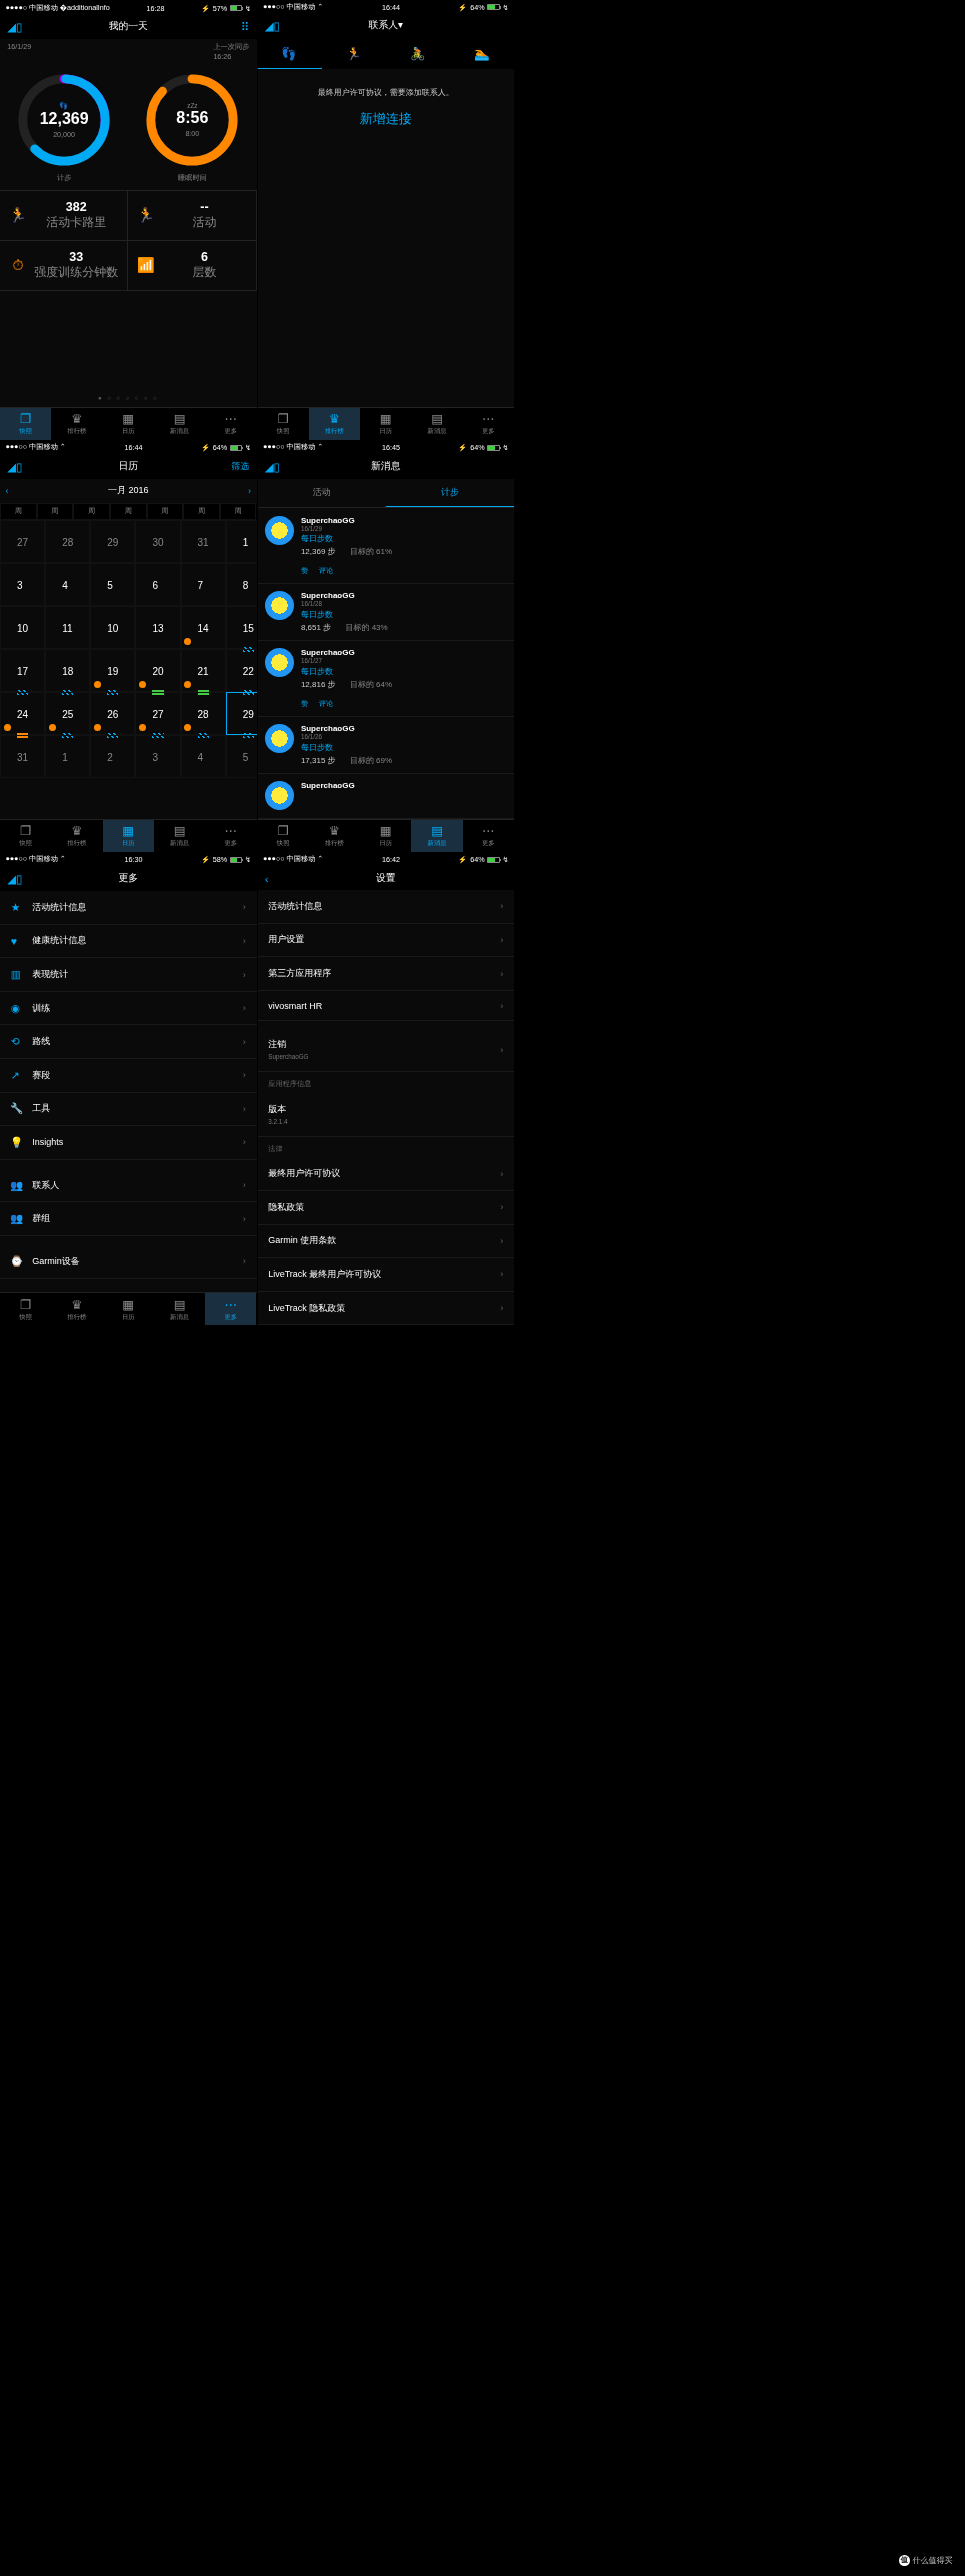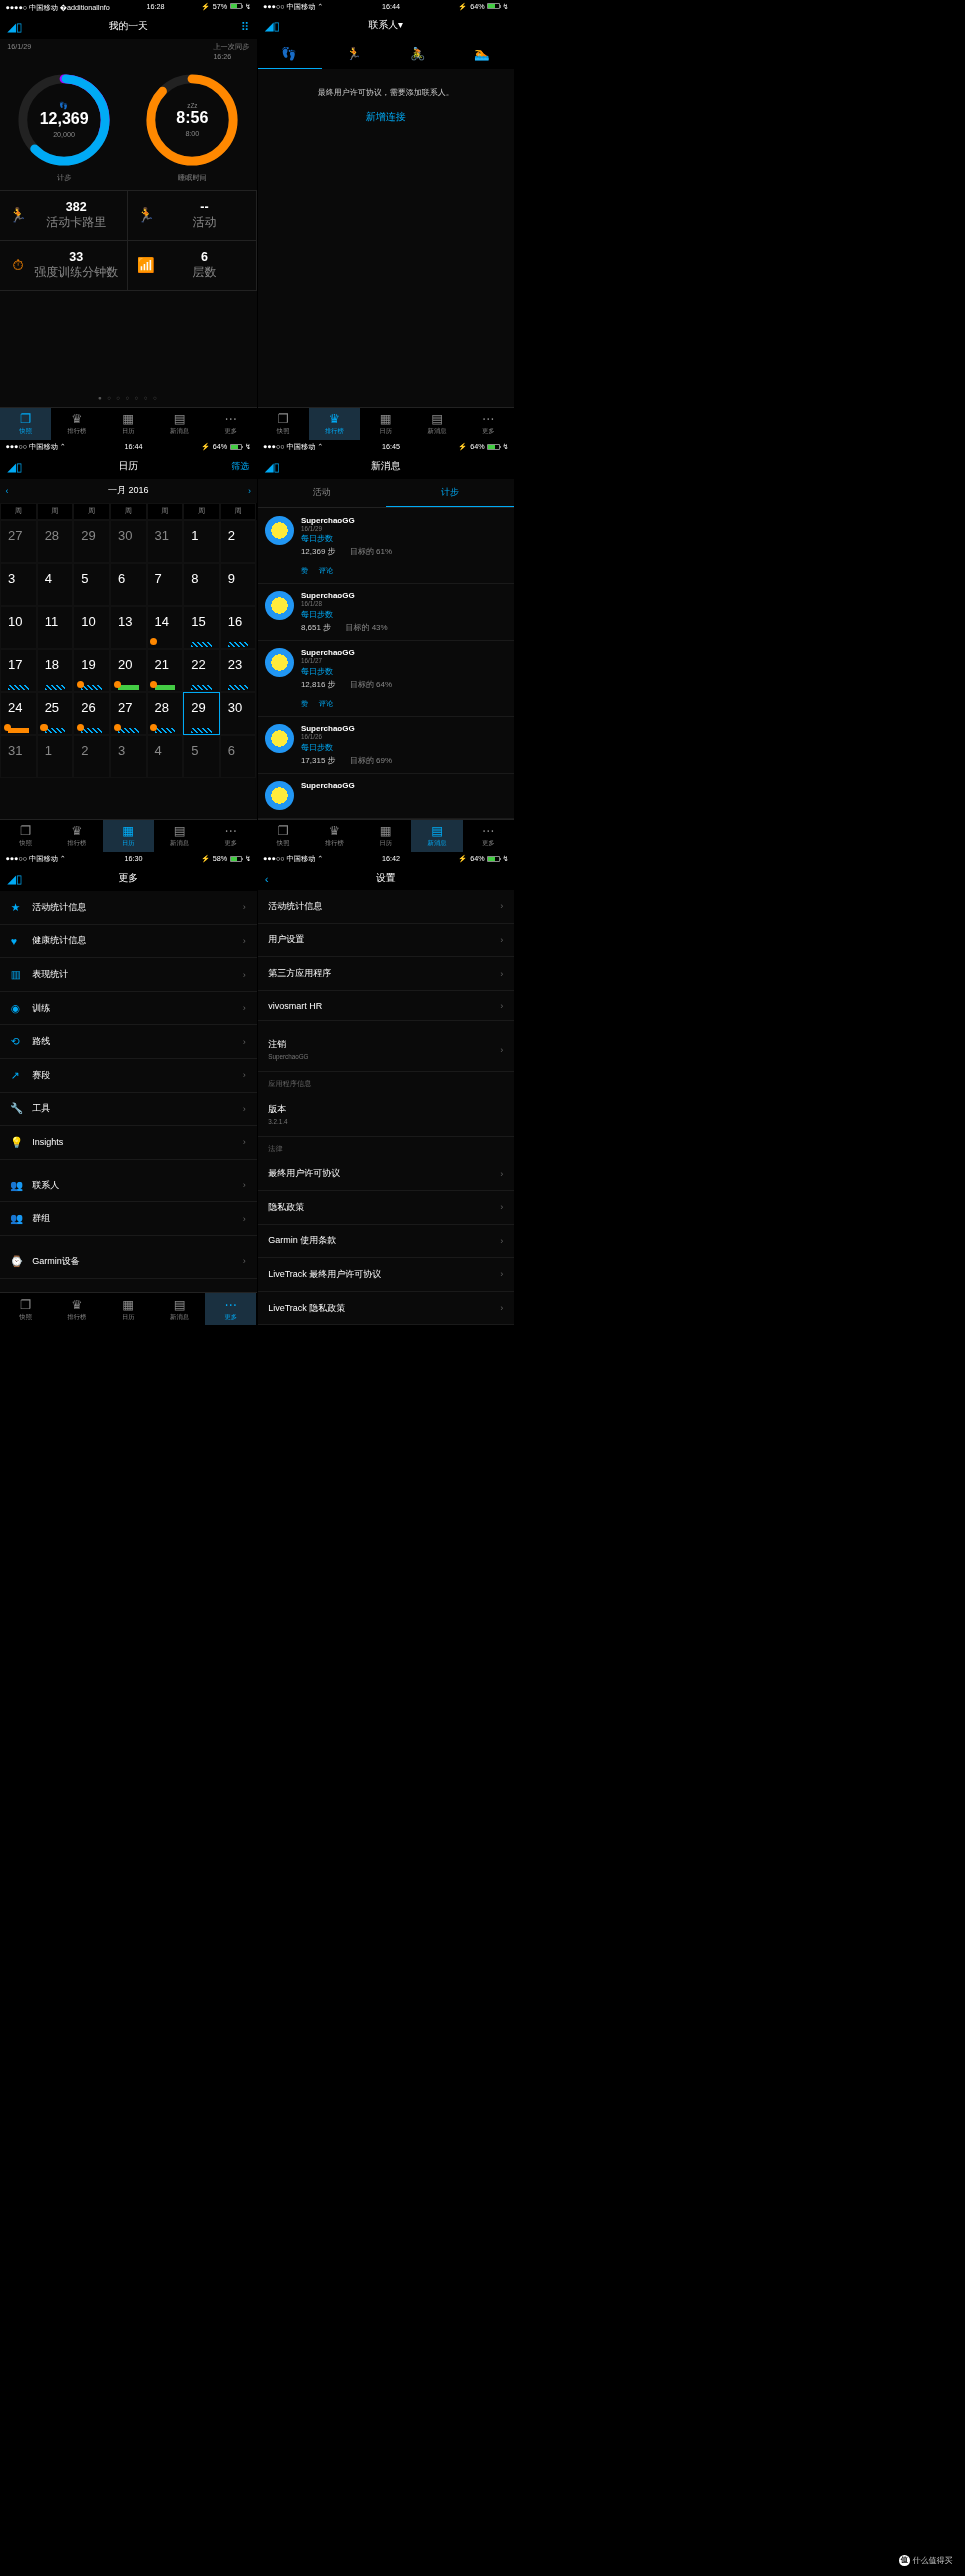--- a/index.html
+++ b/index.html
@@ -1,19 +1,19 @@
 <!DOCTYPE html>
 <html style="font-size:14.3px"><head>
 <meta charset="utf-8">
 <style>
 *{margin:0;padding:0;box-sizing:border-box;font-family:-apple-system,Helvetica,Arial,sans-serif}
 body{background:#000;color:#fff}
 .grid{display:grid;grid-template-columns:1fr 1fr;width:515px}
 .screen{background:#0a0a0a;border-right:0.9px solid #000;border-bottom:0.9px solid #000;display:flex;flex-direction:column;overflow:hidden}
-.sb{display:flex;justify-content:space-between;align-items:flex-start;padding:1.8px 5.4px;font-size:7.2px;background:#000}
+.sb{display:flex;justify-content:space-between;align-items:flex-end;padding:1.8px 5.4px;font-size:7.2px;background:#000}
 .sb .r{display:flex;gap:2.7px;align-items:center}
 .bat{display:inline-block;width:12.5px;height:6.3px;border:0.9px solid #888;border-radius:0.9px;position:relative}
 .bat::after{content:'';position:absolute;right:-1.8px;top:0.9px;width:0.9px;height:2.7px;background:#888}
 .bat i{display:block;height:100%;background:#4c4}
 .hdr{display:flex;justify-content:space-between;align-items:center;padding:5.4px 7.2px;background:#000}
 .hdr .ico{color:#00aaf5;width:18px;font-size:11.6px}
 .hdr .ttl{color:#fff;font-size:9.8px;font-weight:500}
 .tabs{display:flex;background:#000;border-top:0.9px solid #222}
 .tab{flex:1;text-align:center;padding:3.6px 0;color:#888;font-size:6.3px}
 .tab.on{color:#00aaf5;background:#1a3040}
@@ -33,28 +33,28 @@
 .stat .si{color:#f80;font-size:14.3px;width:18px;text-align:center}
 .stat .sv{text-align:center;flex:1}
 .stat .sn{font-size:12.5px;font-weight:700}
 .stat .sl{font-size:12px;color:#888}
 .dots{text-align:center;padding:5.4px;color:#555;font-size:6.3px;letter-spacing:1.8px}
 
 .atabs{display:flex;background:#000}
 .atab{flex:1;text-align:center;padding:7.2px;color:#888;font-size:12.5px}
 .atab.on{color:#00aaf5;border-bottom:1.8px solid #00aaf5}
 .empty{text-align:center;padding:18px 9px;font-size:8px;color:#ccc}
-.link{color:#00aaf5;font-size:10px;display:block;margin-top:12.5px}
+.link{color:#00aaf5;font-size:13px;display:block;margin-top:12.5px}
 
 .cal-h{display:flex;justify-content:space-between;align-items:center;padding:5.4px;font-size:9px;color:#00aaf5}
 .cal-h .m{color:#fff}
 .wd{display:grid;grid-template-columns:repeat(7,1fr);background:#000}
 .wd div{text-align:center;font-size:7.2px;color:#888;padding:2.7px;border:0.9px solid #111}
 .days{display:grid;grid-template-columns:repeat(7,1fr)}
-.day{height:43px;border:0.9px solid #111;padding:7px;font-size:13px;color:#888;position:relative}
+.day{height:43px;border:0.9px solid #111;padding:16px;font-size:10px;color:#888;position:relative}
 .day.cur{color:#fff}
 .day.sel{border:0.9px solid #00aaf5}
 .bar{height:5.4px;margin-top:12.5px}
 .bar.b{background:repeating-linear-gradient(45deg,#00aaf5,#00aaf5 1.8px,transparent 1.8px,transparent 3.6px)}
 .bar.g{background:#4c4}
 .bar.o{background:#f80}
 .dot{position:absolute;bottom:2.7px;left:2.7px;width:7.2px;height:7.2px;border-radius:50%;background:#f80;font-size:5.4px;text-align:center;line-height:7.2px}
 
 .ftabs{display:flex;border-bottom:0.9px solid #222}
 .ftab{flex:1;text-align:center;padding:7.2px;font-size:9px;color:#888}

